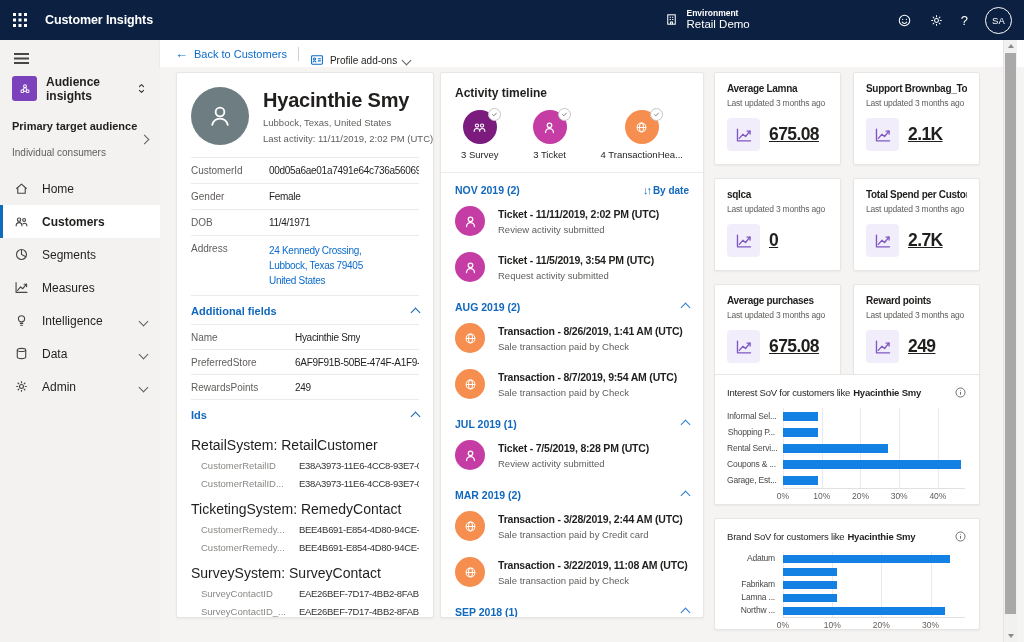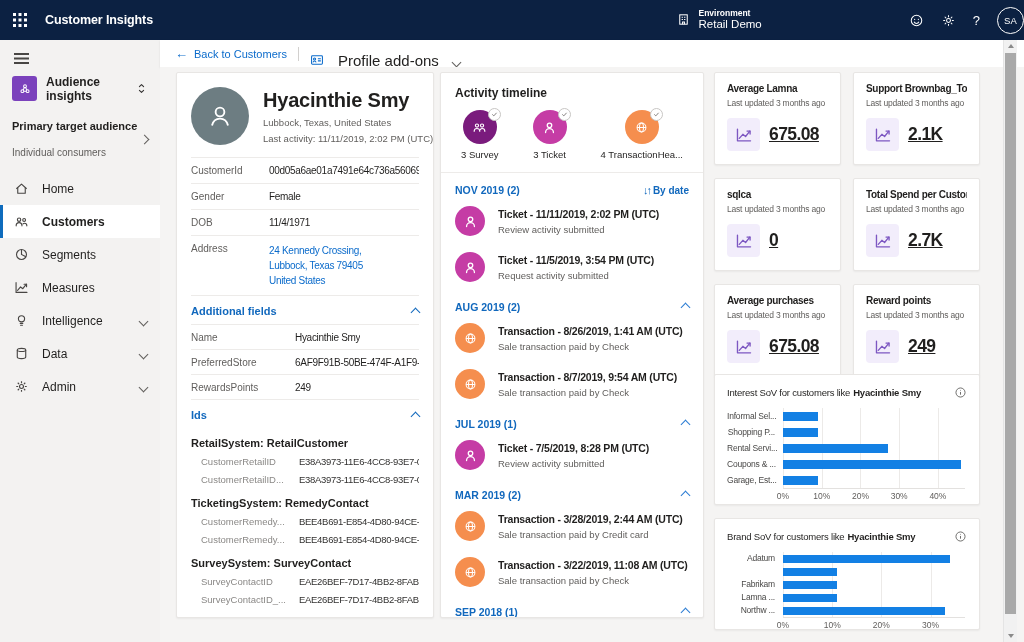--- a/index.html
+++ b/index.html
@@ -7,21 +7,21 @@
     width:1024px;height:642px;position:relative;overflow:hidden;
     background:#f5f4f3;font-family:"Liberation Sans","DejaVu Sans",sans-serif;
     color:#201f1e;-webkit-font-smoothing:antialiased;
   }
   
   #topbar{position:absolute;left:0;top:0;width:1024px;height:40px;background:var(--topbar,#0c2142);display:flex;align-items:center;}
   .waffle{position:relative;width:14px;height:14px;margin-left:13px;cursor:pointer;}
   .waffle::before{content:"";position:absolute;width:2.5px;height:2.5px;background:#fff;
     box-shadow:5.5px 0 0 #fff,11px 0 0 #fff,0 5.5px 0 #fff,5.5px 5.5px 0 #fff,11px 5.5px 0 #fff,0 11px 0 #fff,5.5px 11px 0 #fff,11px 11px 0 #fff;}
   .app-title{color:#fff;font-size:12.5px;font-weight:bold;margin-left:18px;letter-spacing:-.1px;}
-  .tb-right{margin-left:auto;display:flex;align-items:center;gap:17px;padding-right:0;}
+  .tb-right{margin-left:auto;display:flex;align-items:center;gap:17px;padding-right:12px;}
   .env{display:flex;align-items:center;gap:7px;color:#fff;margin-right:130px;}
   .env-txt{display:flex;flex-direction:column;line-height:1.15;}
   .env-label{font-size:8.5px;font-weight:bold;}
   .env-name{font-size:11.5px;}
   .tb-ic{color:#fff;display:flex;align-items:center;cursor:pointer;}
   .help{color:#fff;font-size:13px;cursor:pointer;}
   .avatar-sm{width:25px;height:25px;border-radius:50%;border:1.4px solid #fff;color:#fff;font-size:9.5px;
     display:flex;align-items:center;justify-content:center;cursor:pointer;letter-spacing:.2px;}
   
   #sidebar{position:absolute;left:0;top:40px;width:160px;bottom:0;background:#f3f2f1;}
@@ -39,41 +39,41 @@
   .nav-item.active{background:#fff;font-weight:bold;}
   .nav-item.active::before{content:"";position:absolute;left:0;top:0;bottom:0;width:3px;background:var(--accent,#0f6cbd);}
   .nav-icon{color:#484644;display:flex;width:16px;justify-content:center;}
   .nav-chev{margin-left:auto;color:#605e5c;}
   
   #toolbar{position:absolute;left:160px;top:40px;right:0;height:27px;background:#fff;display:flex;align-items:center;
     gap:11px;padding-left:15px;box-shadow:0 1px 2px rgba(0,0,0,.09);}
   .back{display:flex;align-items:center;gap:6px;color:var(--link,#0b6bcb);font-size:11px;cursor:pointer;}
   .back-arrow{font-size:13px;line-height:1;}
   .tb-div{width:1px;height:14px;background:#d2d0ce;}
-  .addons{display:flex;align-items:center;gap:14px;font-size:15px;color:#201f1e;cursor:pointer;margin-top:13px;}
+  .addons{display:flex;align-items:center;gap:6px;font-size:10px;color:#201f1e;cursor:pointer;margin-top:13px;}
   
   #content{position:absolute;left:160px;top:67px;right:0;bottom:0;background:#f5f4f3;overflow:hidden;}
   .card{background:#fff;border:1px solid #e8e6e4;border-radius:2px;box-shadow:0 1px 2px rgba(0,0,0,.05);box-sizing:border-box;}
   
   #profile-card{position:absolute;left:16px;top:5px;width:258px;height:546px;overflow:hidden;padding:0 14px;}
   .pf-header{display:flex;gap:14px;padding:14px 0 12px;}
   .avatar-big{width:58px;height:58px;border-radius:50%;background:#6d7d82;display:flex;align-items:center;justify-content:center;flex-shrink:0;}
   .pf-name{font-size:20px;font-weight:bold;margin-top:2px;letter-spacing:-.2px;}
   .pf-loc,.pf-last{font-size:9.5px;color:#605e5c;margin-top:5px;white-space:nowrap;}
   .pf-row{display:flex;padding:7px 0;border-top:1px solid #edebe9;font-size:10px;align-items:flex-start;}
   .pf-label{width:78px;flex-shrink:0;color:#605e5c;}
   .pf-value{color:#201f1e;white-space:nowrap;overflow:hidden;letter-spacing:-.3px;}
   .pf-value.link{color:var(--link,#0b6bcb);white-space:pre-line;cursor:pointer;line-height:1.5;}
   .pf-sec{display:flex;justify-content:space-between;align-items:center;padding:9px 0 7px;border-top:1px solid #edebe9;
     color:var(--month,#1168bd);font-size:11px;font-weight:bold;cursor:pointer;}
   .af-row{display:flex;padding:6.5px 0;border-top:1px solid #edebe9;font-size:10px;}
   .af-label{width:104px;flex-shrink:0;color:#605e5c;}
   .af-value{white-space:nowrap;overflow:hidden;letter-spacing:-.3px;}
   .ids-group{padding-top:5px;}
-  .ids-title{font-size:11px;font-weight:bold;padding:4px 0 3px;}
+  .ids-title{font-size:14px;font-weight:normal;padding:4px 0 3px;}
   .ids-row{display:flex;padding:2.5px 0;font-size:9.5px;line-height:13px;}
   .ids-label{width:98px;flex-shrink:0;color:#8a8886;padding-left:10px;white-space:nowrap;overflow:hidden;}
   .ids-value{color:#323130;white-space:nowrap;overflow:hidden;letter-spacing:-.3px;}
   
   #timeline-card{position:absolute;left:280px;top:5px;width:264px;height:546px;overflow:hidden;padding:0 14px;}
   .tl-title{padding-top:13px;font-size:12px;font-weight:bold;}
   .tl-filters{display:flex;justify-content:space-between;padding:10px 6px 0;}
   .tl-filter{display:flex;flex-direction:column;align-items:center;cursor:pointer;}
   .tl-circle{width:34px;height:34px;border-radius:50%;position:relative;display:flex;align-items:center;justify-content:center;}
   .tl-badge{position:absolute;top:-2px;right:-4px;width:11px;height:11px;border-radius:50%;background:#fff;border:1px solid #c8c6c4;

